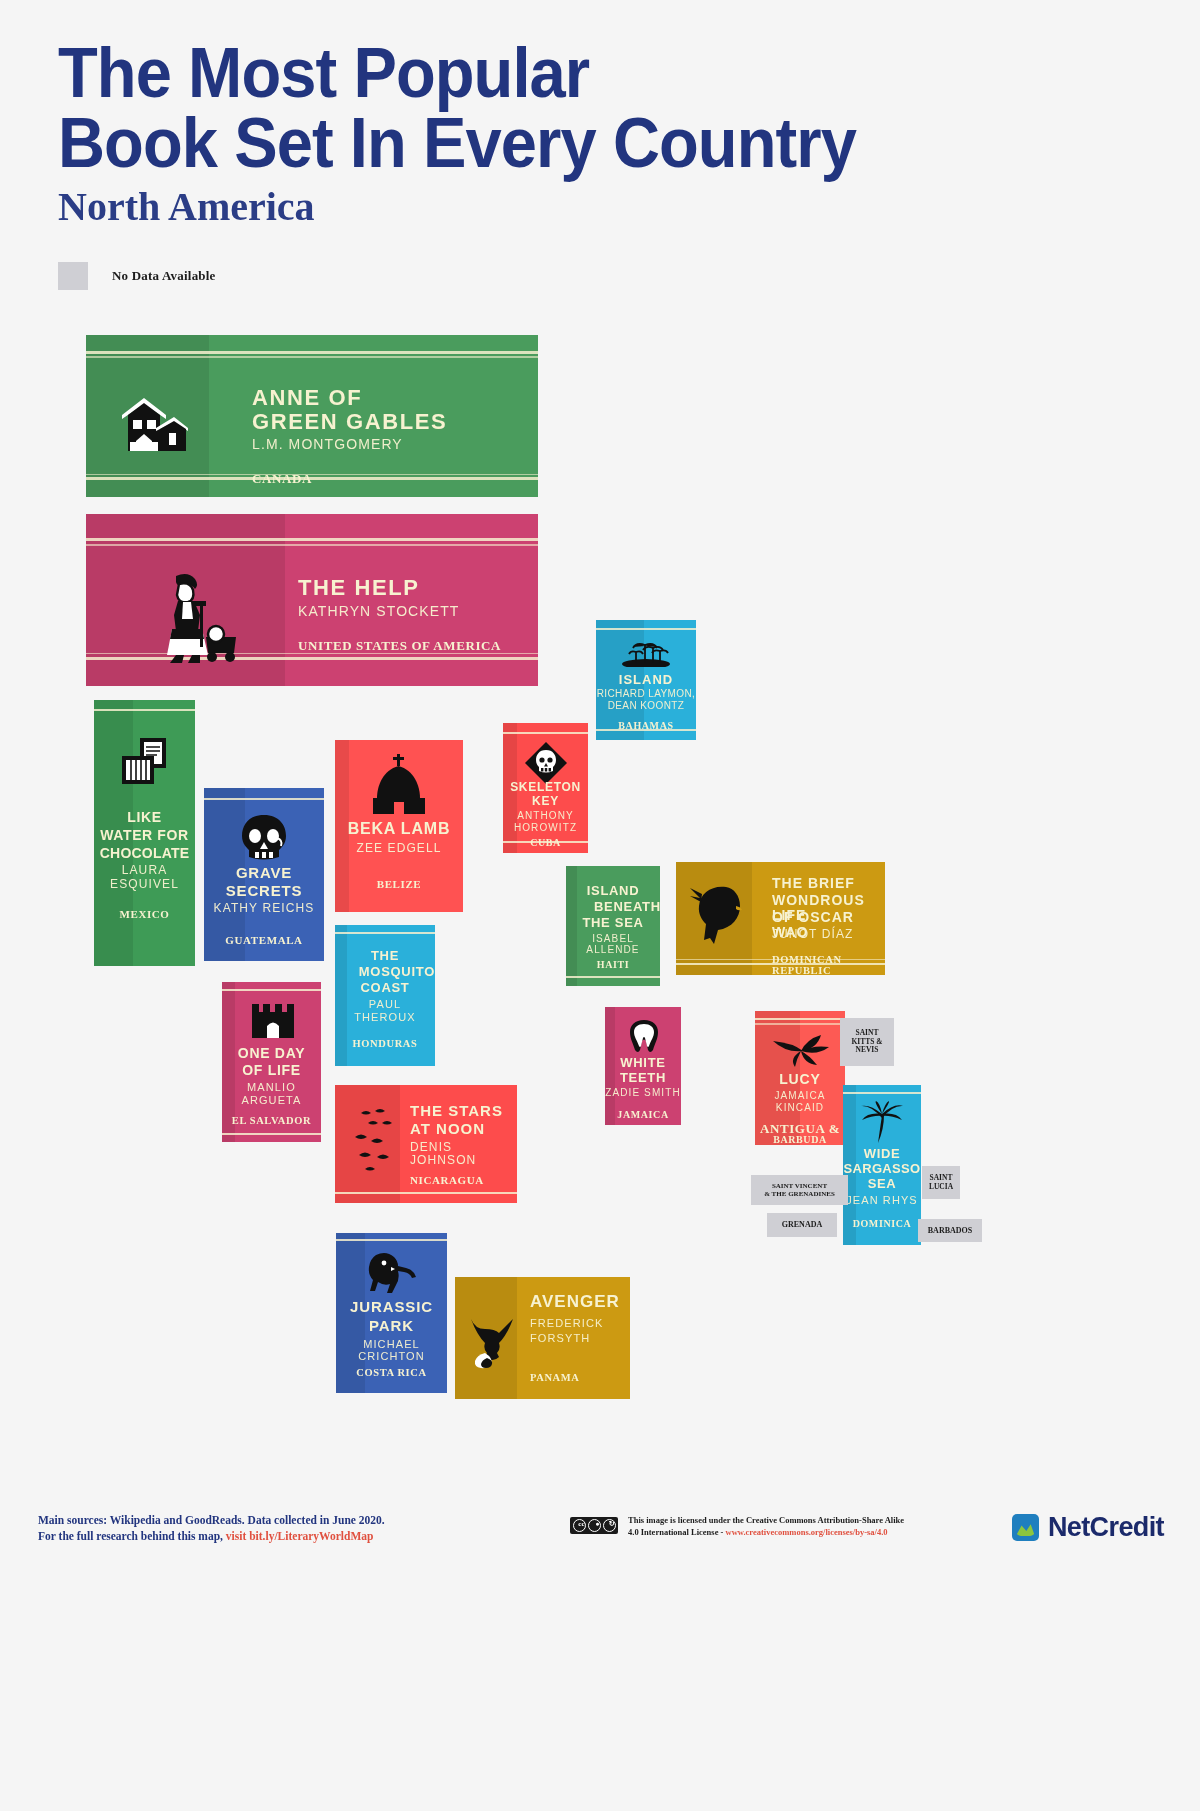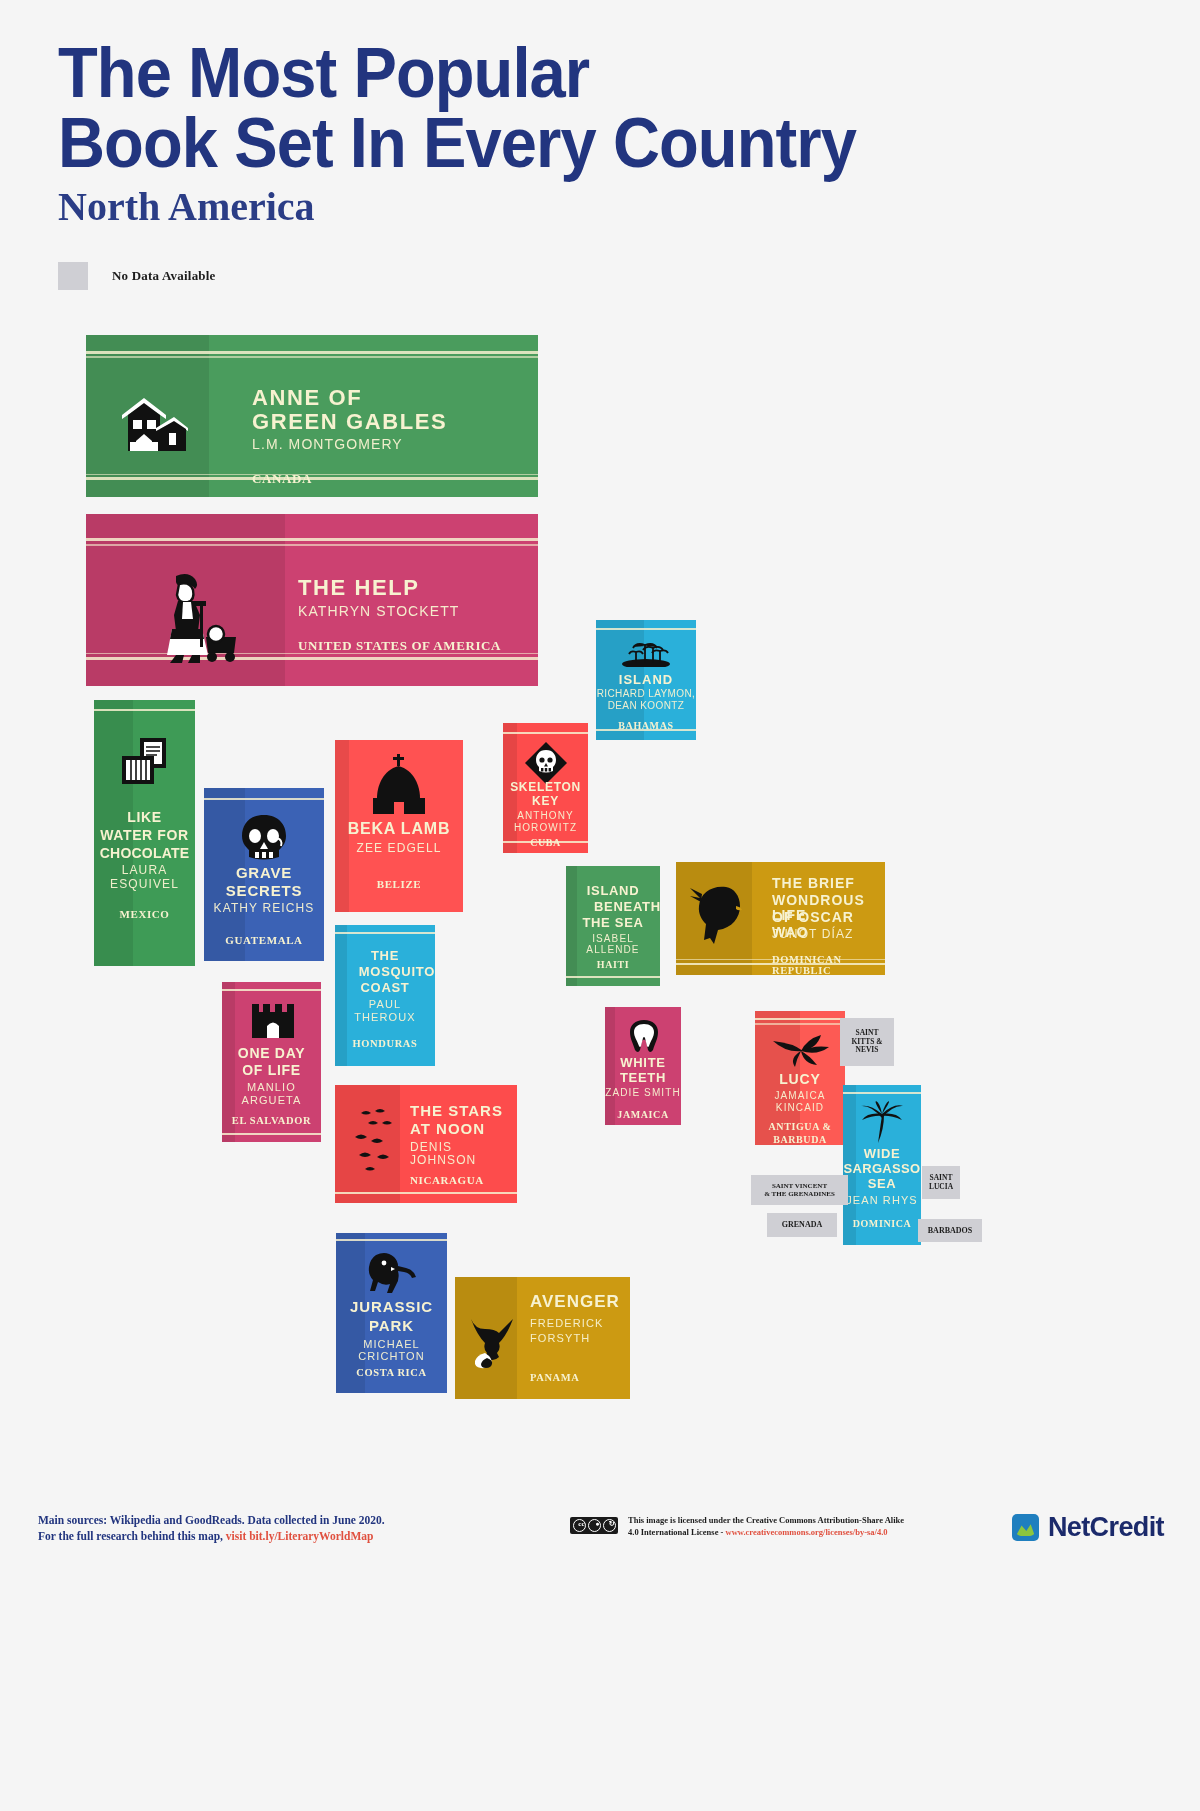--- a/index.html
+++ b/index.html
@@ -406,21 +406,21 @@
             <path d="M30 18 q6 -12 20 -16 q-4 14 -20 16Z"></path>
             <path d="M30 18 q12 -6 28 -4 q-12 9 -28 4Z"></path>
             <path d="M30 18 q8 4 16 14 q-13 -1 -16 -14Z"></path>
             <path d="M30 18 q-4 7 -6 16 q-6 -9 6 -16Z"></path>
           </g>
         </svg>
     </div>
     <div class="title" style="position:absolute;left:0;right:0;top:61px;font-size:14px;text-align:center;letter-spacing:.9px;">LUCY</div>
     <div class="author" style="position:absolute;left:0;right:0;top:79px;font-size:10px;text-align:center;">JAMAICA</div>
     <div class="author" style="position:absolute;left:0;right:0;top:91px;font-size:10px;text-align:center;">KINCAID</div>
-    <div class="country" style="position:absolute;left:0;right:0;top:110px;font-size:10px;text-align:center;">ANTIGUA &amp;</div>
+    <div class="country" style="position:absolute;left:0;right:0;top:110px;font-size:13px;text-align:center;">ANTIGUA &amp;</div>
     <div class="country" style="position:absolute;left:0;right:0;top:123px;font-size:10px;text-align:center;">BARBUDA</div>
   </div>
 
   <div class="card" style="left:843px;top:1085px;width:78px;height:160px;background:#2ab0da;">
     <div class="spine" style="width:13px;"></div>
     <div class="stripe-top" style="top:7px;height:2px;"></div>
     <div class="glyph" style="left:16px;top:16px;">
       <svg width="46" height="44" viewBox="0 0 46 44">
           <g fill="#111">
             <path d="M23 14 q-2 14 -4 28 q6 -14 6 -28Z"></path>

